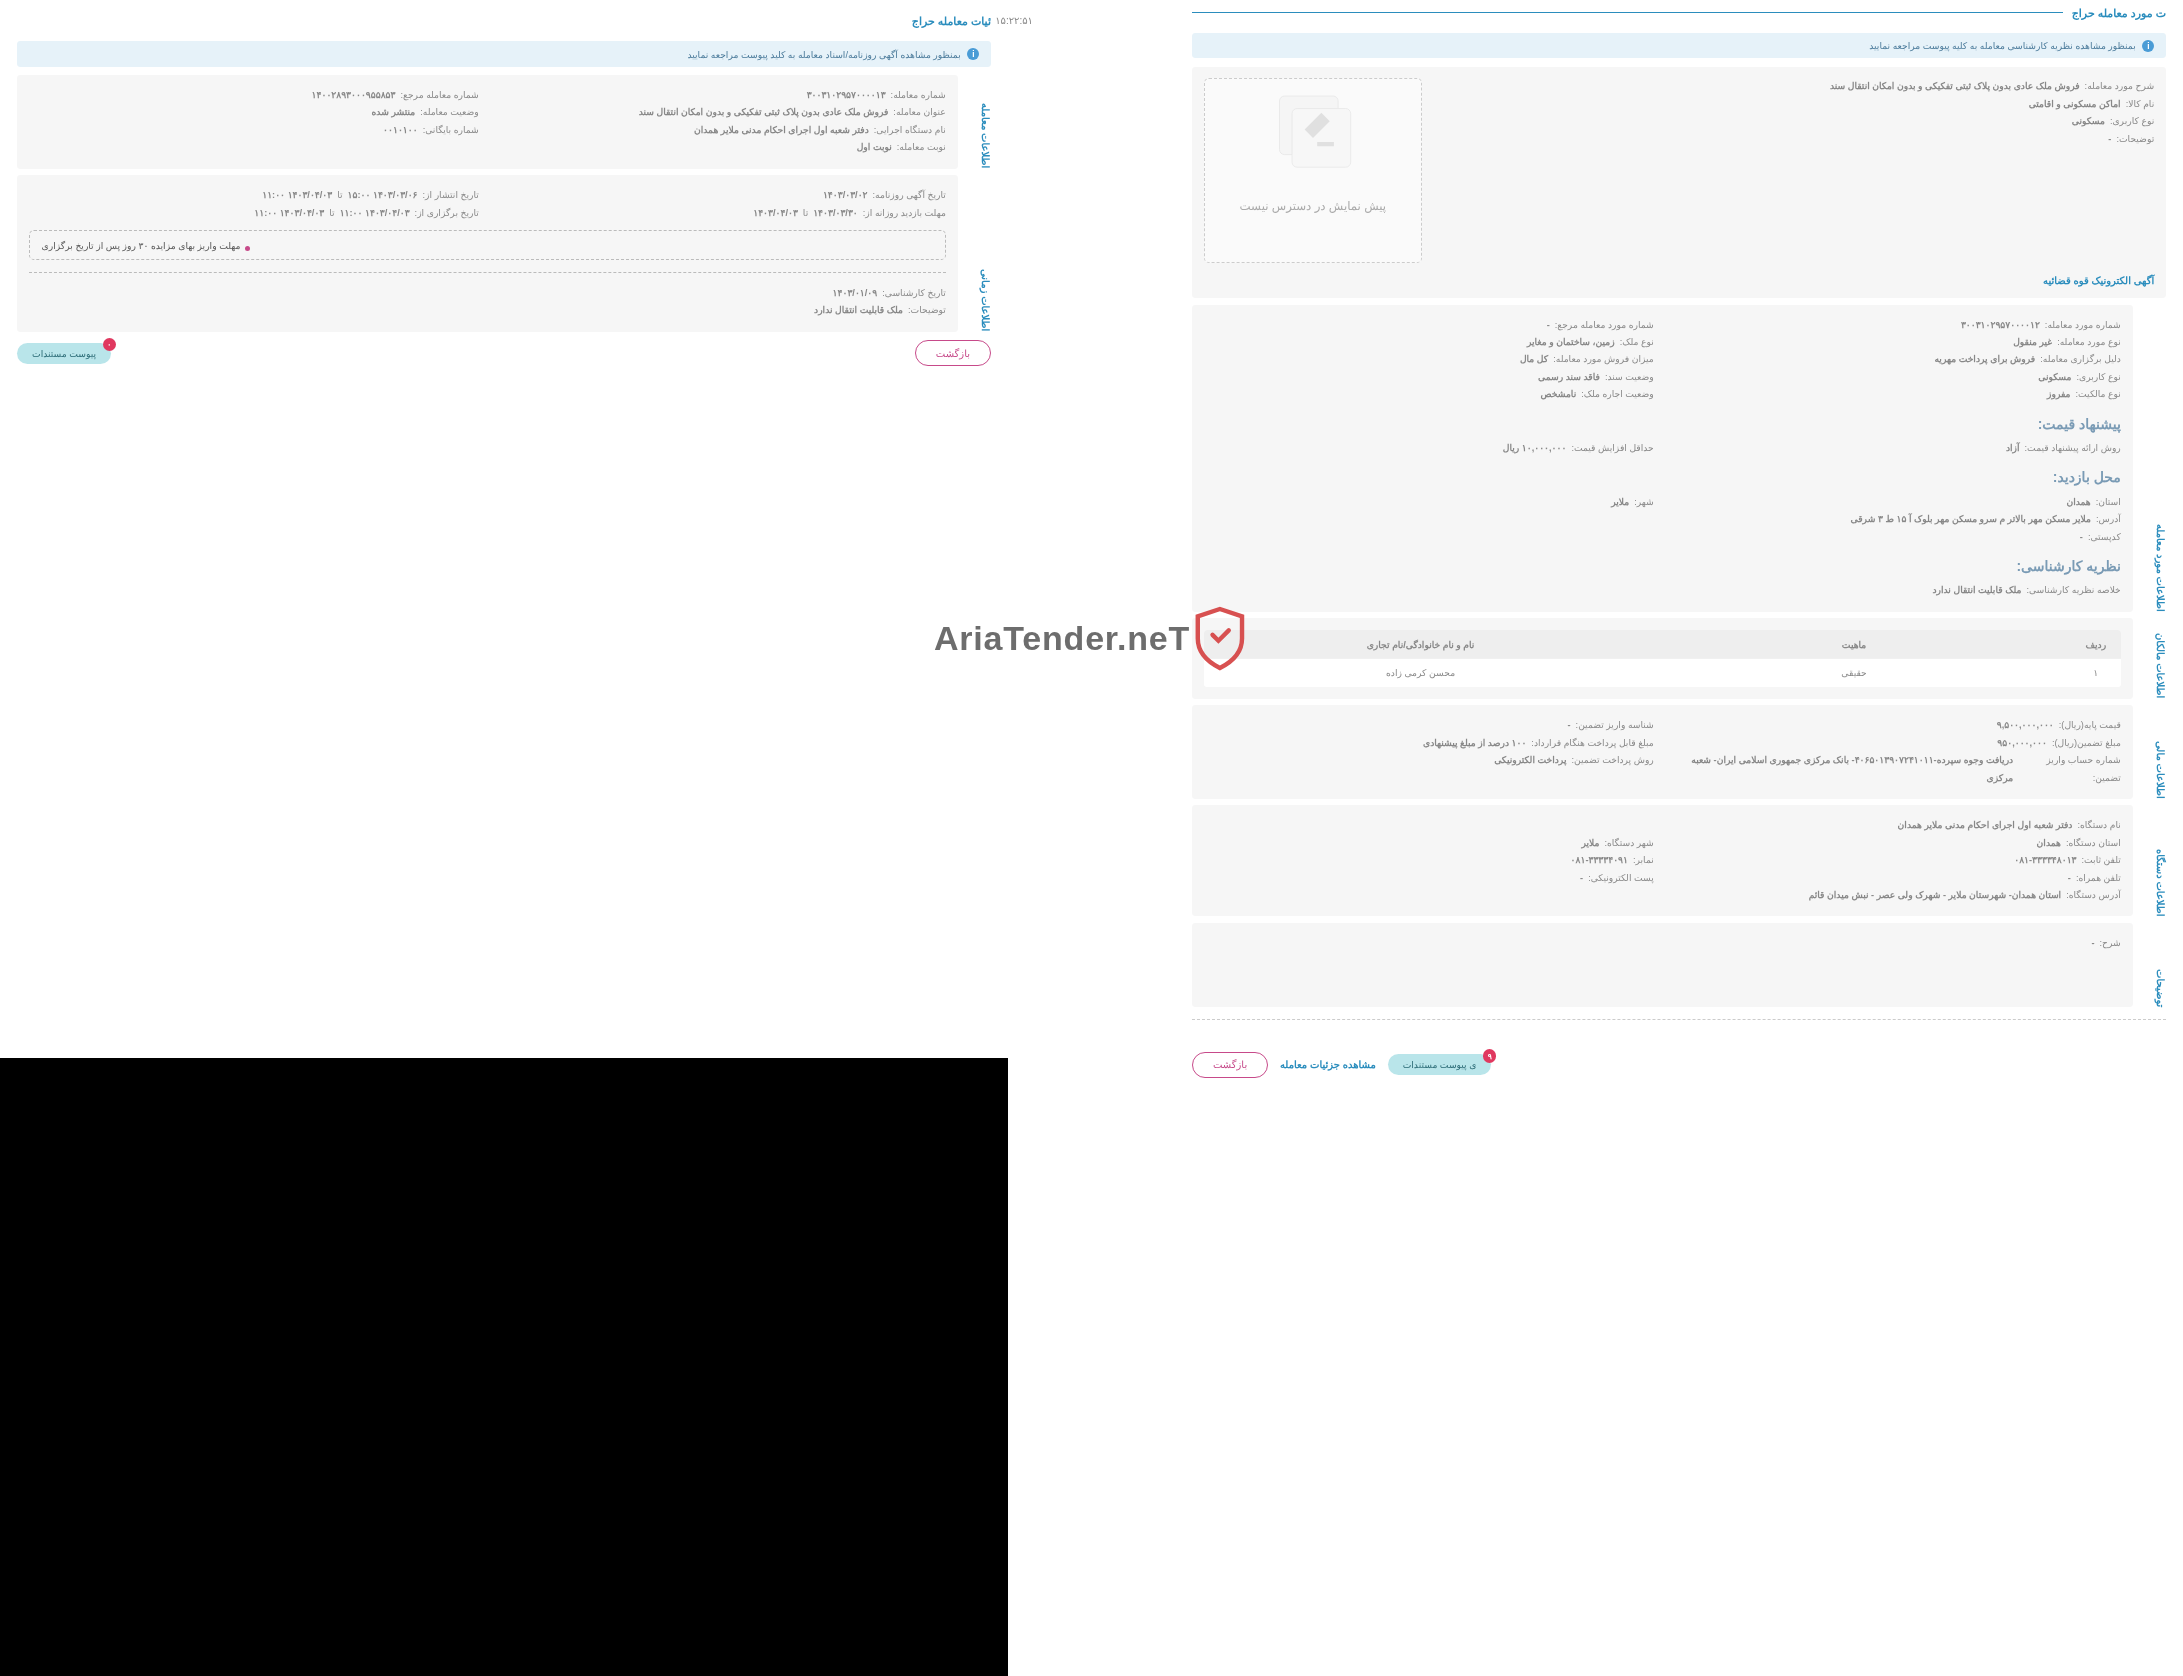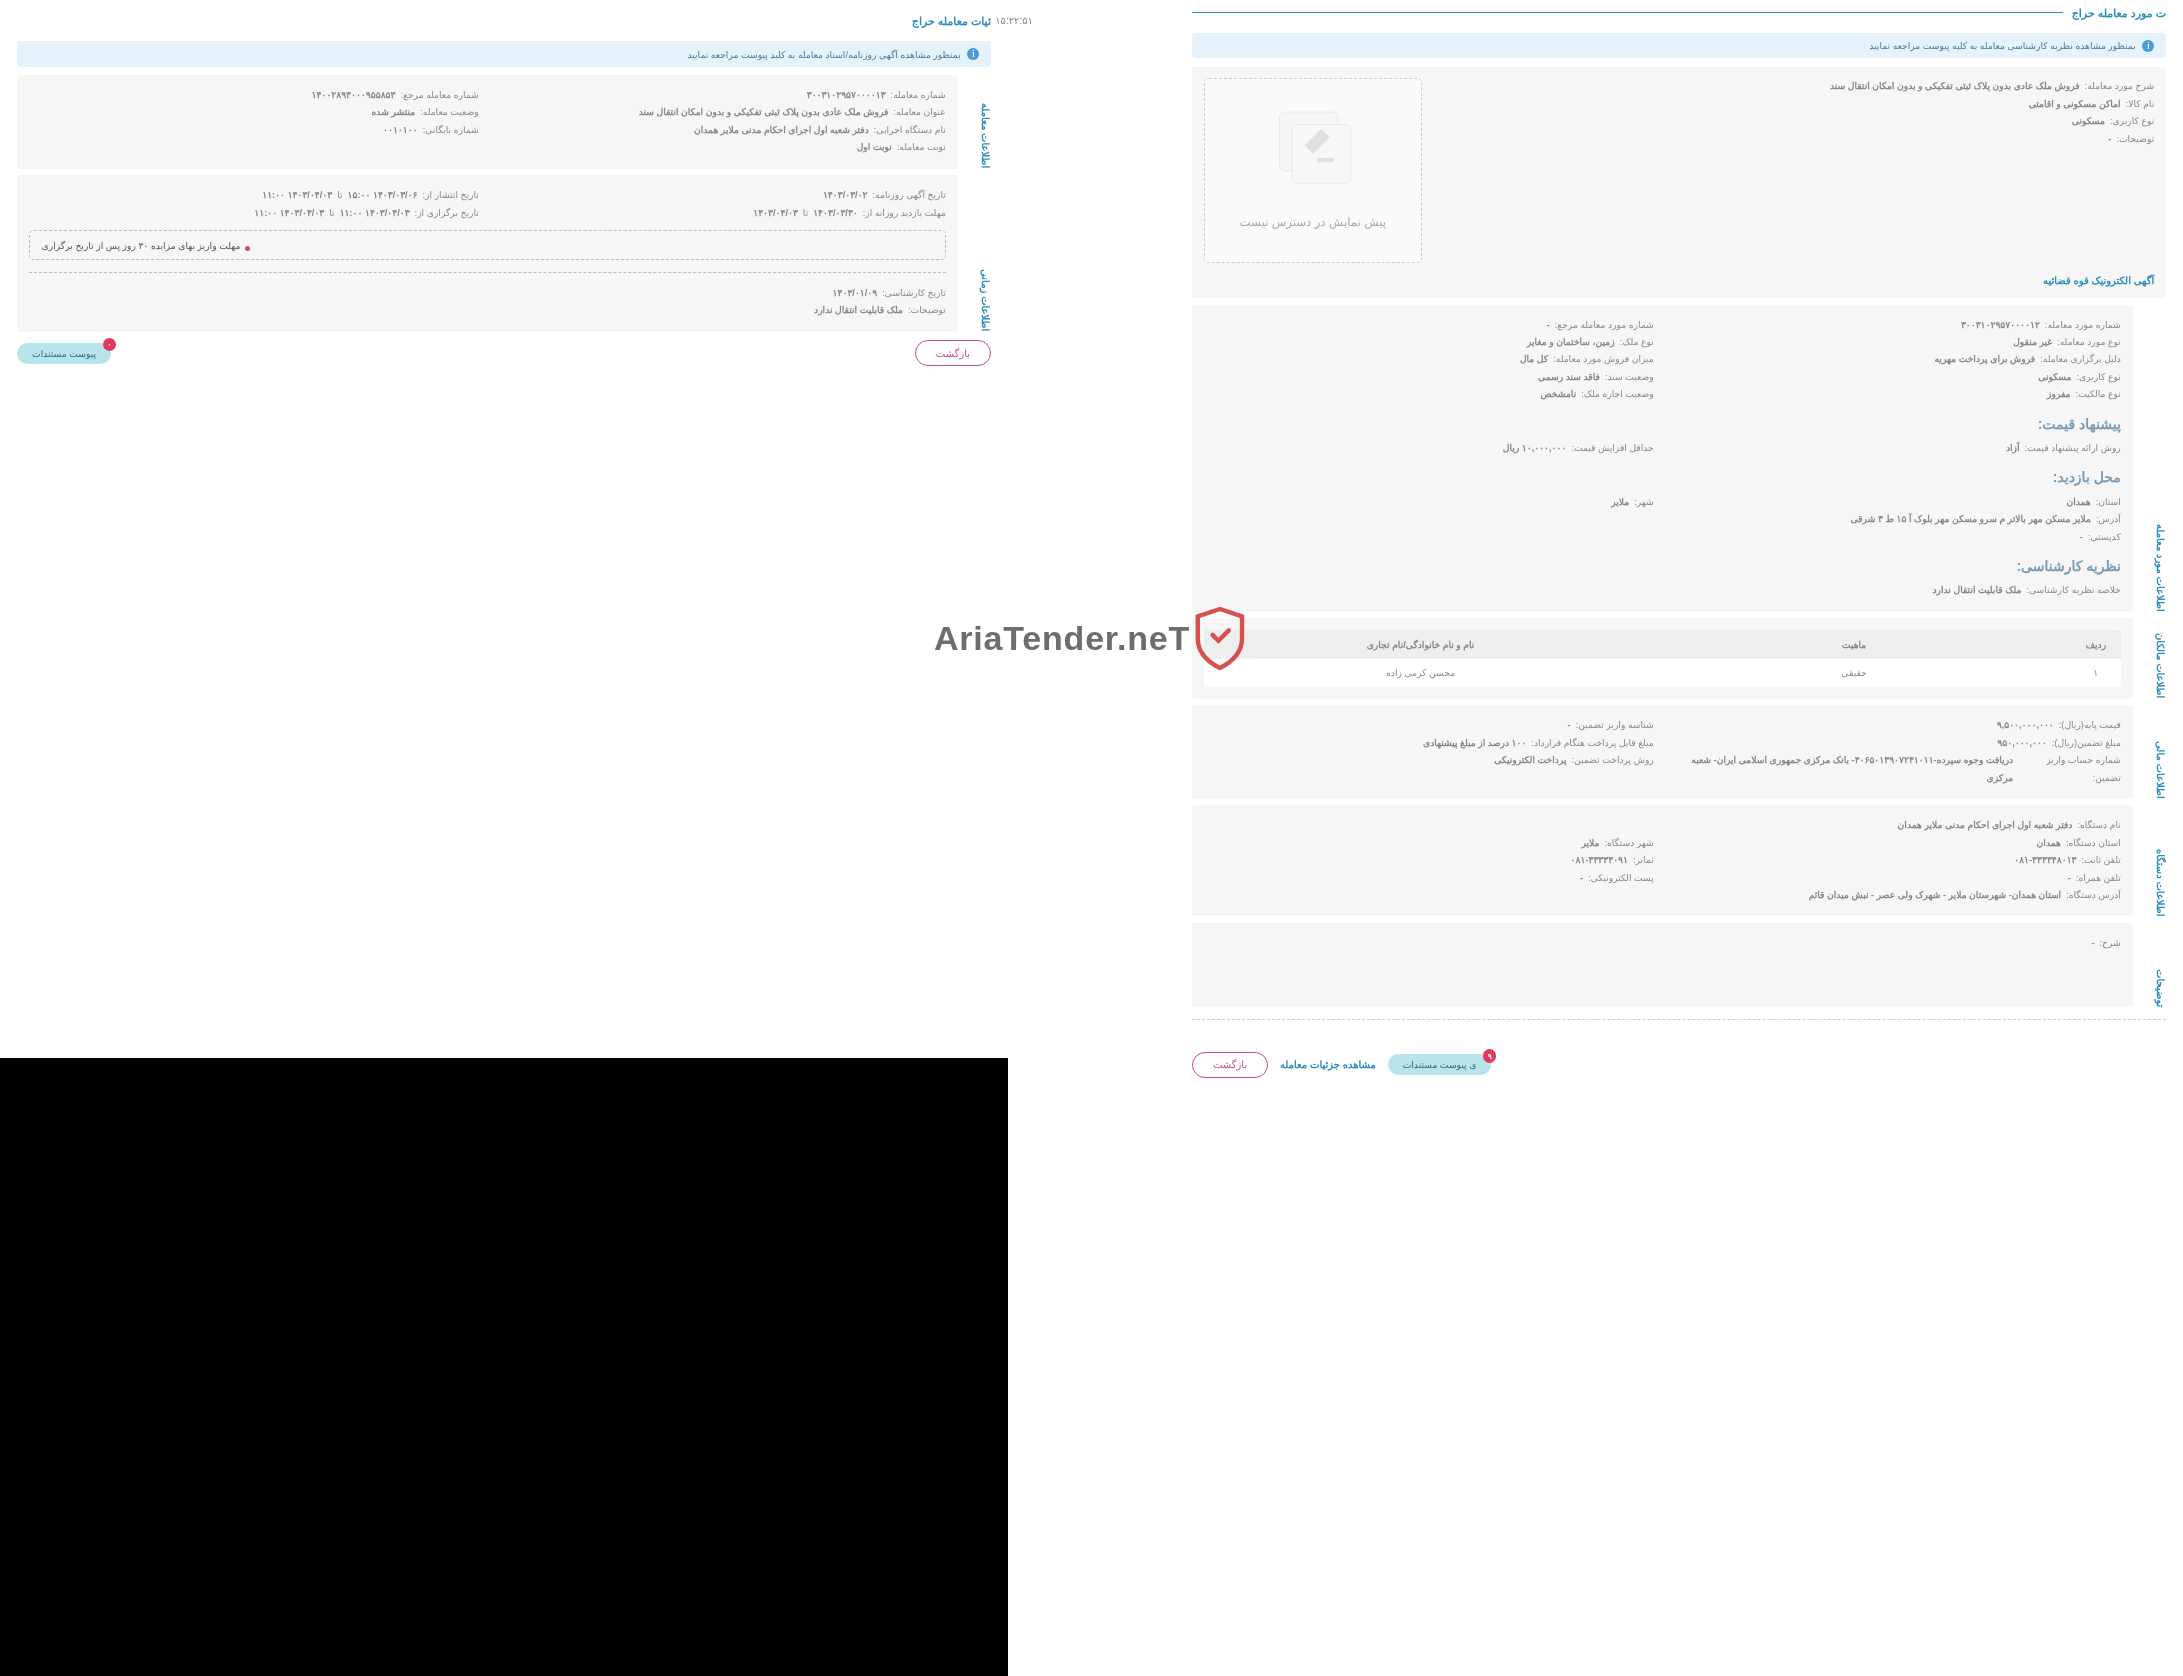--- a/index.html
+++ b/index.html
@@ -22,21 +22,21 @@
 .col{flex:1;min-width:185px}
 .field{display:flex;gap:5px;font-size:9.2px;line-height:1.9;color:#888}
 .field .lbl{color:#888}
 .field .val{color:#888;font-weight:600}
 .dashed-box{border:0.8px dashed #bbb;border-radius:5px;padding:8.4px 11.8px;margin-top:8.4px;display:flex;align-items:flex-end;gap:5px;justify-content:flex-end}
 .dot{width:5px;height:5px;border-radius:50%;background:#c74a8a;display:inline-block}
 .sep{border:none;border-top:0.8px dashed #bbb;margin:11.8px 0}
 .sub-title{color:#7a9bb5;font-size:14px;font-weight:600;margin:11.8px 0 8.4px;position:relative}
 .sub-title::after{content:"";position:absolute;top:50%;right:0;left:0;border-top:0.8px dashed #bbb;z-index:-1}
 .sub-title span{background:#f6f6f6;padding-left:8.4px}
-.img-box{width:218px;height:185px;border:0.8px dashed #ccc;border-radius:5px;display:flex;align-items:center;justify-content:center;background:#fafafa}
+.img-box{width:218px;height:185px;border:0.8px dashed #ccc;border-radius:5px;display:flex;justify-content:center;background:#fafafa}
 .img-svg{width:134px;height:101px;opacity:.4}
 .preview-text{color:#aaa;font-size:11.8px;padding:17px}
 .link{color:#2b8dbd;font-weight:600;font-size:10px}
 .table{width:100%;background:#fff;border-radius:3.4px;overflow:hidden}
 .thead{display:flex;background:#eee;color:#888;font-weight:600;font-size:9.2px}
 .trow{display:flex;background:#fff;color:#888;font-size:9.2px;border-top:0.8px solid #f0f0f0}
 .tcell{padding:8.4px 11.8px;flex:1;text-align:center}
 .tcell.narrow{flex:0 0 50px}
 .btn{border-radius:17px;padding:6.7px 20px;font-size:10px;cursor:pointer;border:0.8px solid #c74a8a;background:#fff;color:#c74a8a}
 .btn-link{color:#2b8dbd;font-size:10px;cursor:pointer;border:none;background:none;font-weight:700}

